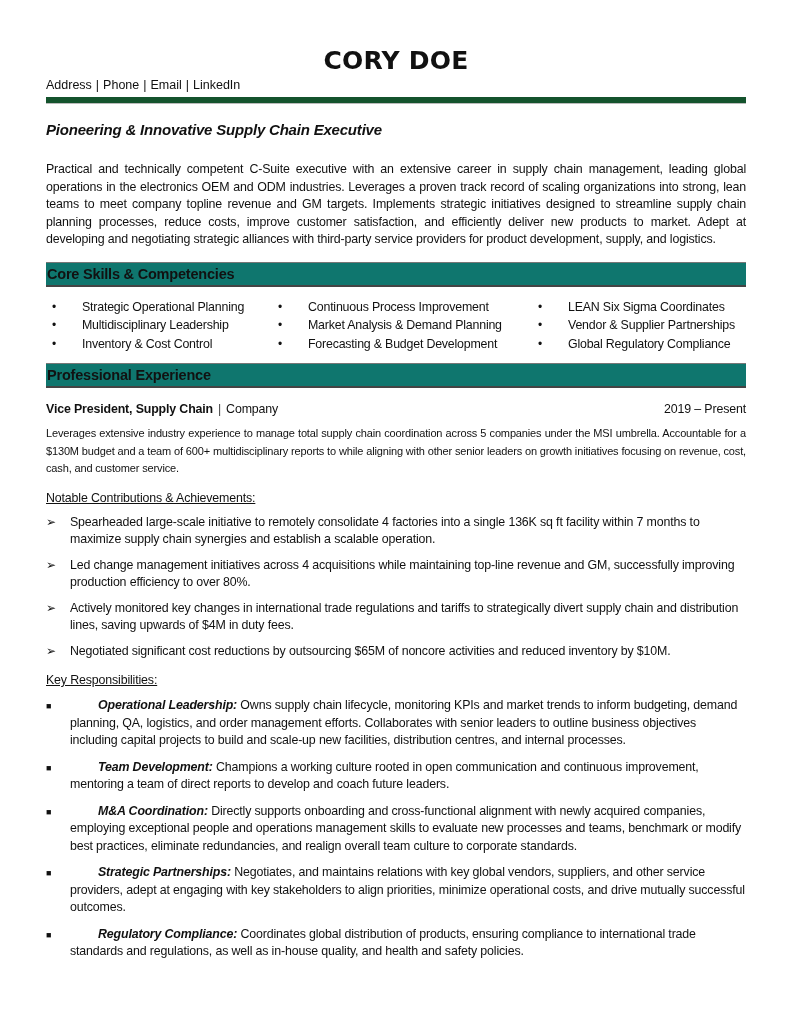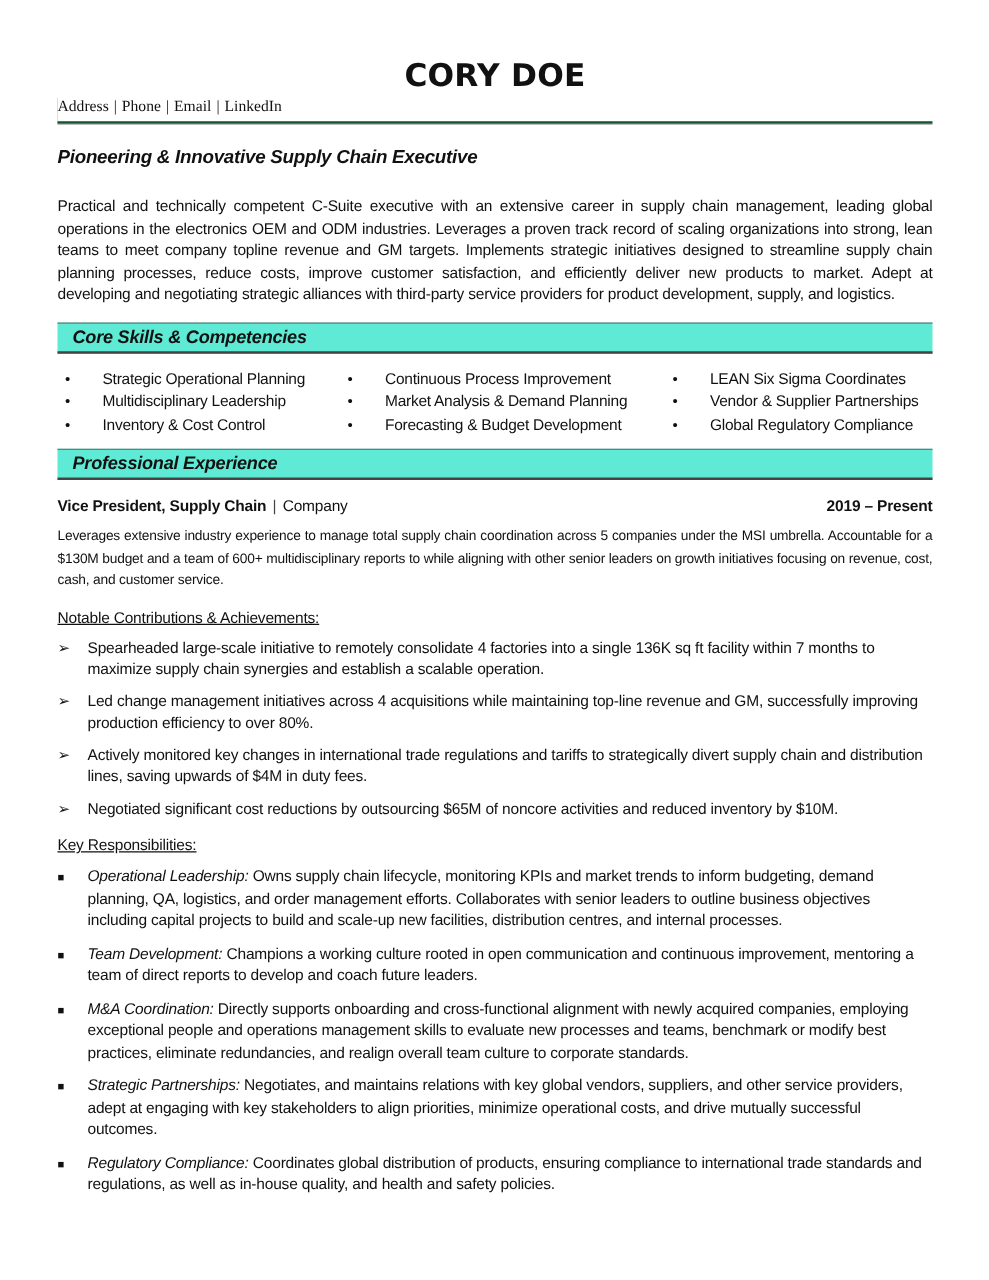--- a/index.html
+++ b/index.html
@@ -6,74 +6,74 @@
     body {
       width: 791px; height: 1024px; position: relative; overflow: hidden;
       font-family: "Liberation Sans", sans-serif; color: #111;
     }
     .page { position: absolute; left: 46px; top: 46px; width: 700px; }
     .name {
       font-family: "DejaVu Sans", sans-serif; font-weight: bold;
       font-size: 25px; letter-spacing: 0.2px; line-height: 30px; margin: 0; text-align: center;
     }
     .contact {
-      font-family: Liberation Serif, serif; font-size: 12.5px; line-height: 17px;
-      margin-top: 1px; padding-bottom: 3px; border-bottom: 2px solid #14532d;
+      font-family: Liberation Sans, sans-serif; font-size: 12.5px; line-height: 17px;
+      margin-top: 1px; padding-bottom: 3px; border-bottom: 6px solid #14532d;
       box-shadow: 0 1px 0 #bbb;
     }
     .contact span.sep { margin: 0 4px; }
     .headline {
       font-weight: bold; font-style: italic; font-size: 15px;
       margin-top: 17px; line-height: 20px; letter-spacing: -0.2px;
     }
     .summary {
       font-size: 12.4px; line-height: 17.5px; text-align: justify;
       margin-top: 21px; letter-spacing: -0.15px;
     }
     .section-bar {
-      background: #5eead4; border-top: 1px solid #777; border-bottom: 2px solid #444;
-      font-weight: bold; font-style: italic; font-size: 14.5px;
-      line-height: 22px; padding-left: 12px; letter-spacing: -0.2px;
+      background: #0f766e; border-top: 1px solid #777; border-bottom: 2px solid #444;
+      font-weight: bold; font-size: 14.5px;
+      line-height: 22px; padding-left: 1px; letter-spacing: -0.2px;
     }
     .skills-bar { margin-top: 13px; }
     .skills {
       display: grid; grid-template-columns: 226px 260px 214px;
       margin-top: 11px; font-size: 12.4px; line-height: 18.5px; letter-spacing: -0.2px;
     }
     .skill { display: flex; align-items: center; white-space: nowrap; }
     .skill .dot { display: inline-block; width: 30px; padding-left: 6px; font-size: 12px; }
     .exp-bar { margin-top: 10px; }
     .job-line {
       display: flex; justify-content: space-between; margin-top: 13px;
       font-size: 12.4px; line-height: 17px; letter-spacing: -0.15px;
     }
     .job-title { font-weight: bold; }
     .job-sep { margin: 0 5px; color: #444; }
     .company { }
-    .job-dates { font-weight: bold; }
+    .job-dates { font-weight: normal; }
     .job-desc {
       font-size: 11px; line-height: 17.5px; text-align: justify;
       margin-top: 7px; letter-spacing: -0.15px;
     }
     .subhead {
       text-decoration: underline; font-size: 12.4px; line-height: 17px;
       margin-top: 12px; letter-spacing: -0.15px;
     }
     .ach-list, .resp-list { list-style: none; margin: 0; padding: 0; }
     .ach-item, .resp-item {
       display: flex; font-size: 12.4px; line-height: 17.5px; letter-spacing: -0.15px;
     }
     .ach-item { margin-top: 8px; }
     .ach-item:first-child { margin-top: 7px; }
     .resp-item { margin-top: 9px; }
     .resp-item:first-child { margin-top: 8px; }
     .bullet { flex: 0 0 24px; font-size: 12px; }
     .bullet.square { font-size: 9px; padding-top: 1px; }
     .item-text { flex: 1; }
-    .resp-label { font-weight: normal; font-style: italic; }
+    .resp-label { font-weight: bold; font-style: italic; margin-left: 28px; }
   </style>
 </head>
 <body>
 
 <div class="page">
 
   <h1 class="name">CORY DOE</h1>
 
   <div class="contact">
     <span>Address</span><span class="sep">|</span><span>Phone</span><span class="sep">|</span><span>Email</span><span class="sep">|</span><span>LinkedIn</span>

